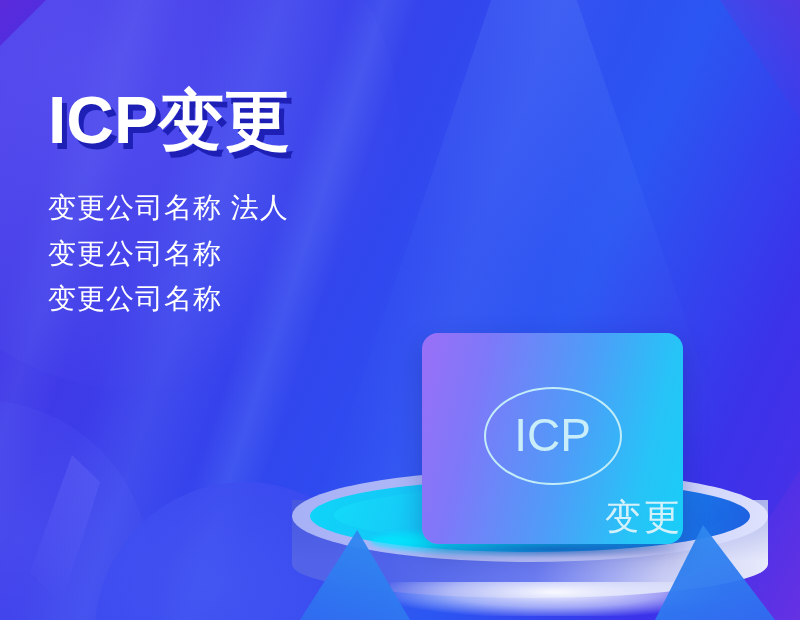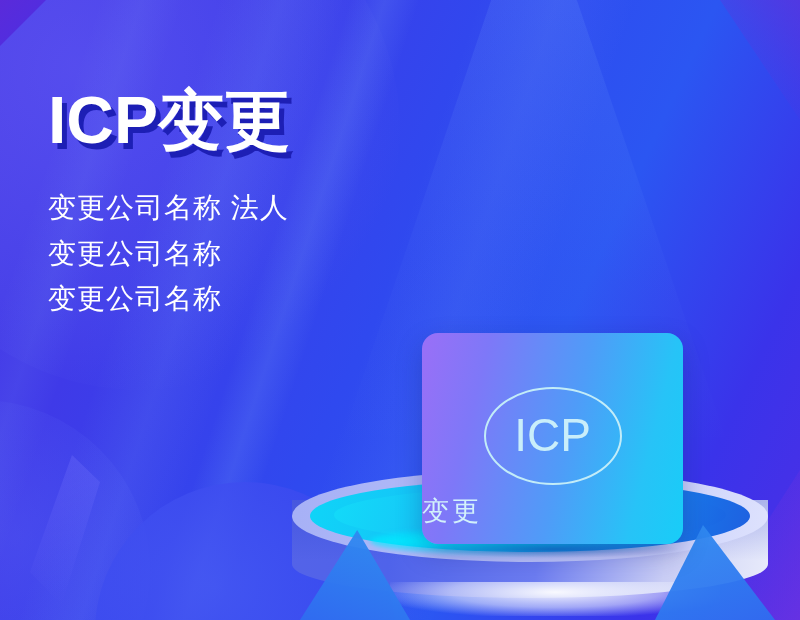--- a/index.html
+++ b/index.html
@@ -150,22 +150,22 @@
     position:absolute; left:50%; top:54px; transform:translateX(-50%);
     width:138px; height:98px; border-radius:50%;
     border:2.6px solid #c2ecf8;
     display:flex; align-items:center; justify-content:center;
   }
   .card-oval-text{
     font-size:46px; color:#c9eefa; letter-spacing:0px; font-weight:normal;
     line-height:1; margin-top:-2px;
   }
   .card-caption{
-    position:absolute; left:0; right:0; top:160px; text-align:left;
-    font-size:27px; color:#d2f1fb; letter-spacing:3px; font-weight:normal;
+    position:absolute; left:0; right:0; top:160px; text-align:right;
+    font-size:36px; color:#d2f1fb; letter-spacing:3px; font-weight:normal;
   }
 </style>
 </head>
 <body>
 
 <div class="banner">
 
   <div class="bg-layer">
     <div class="circle-top"></div>
     <div class="circle-bottom2"></div>

